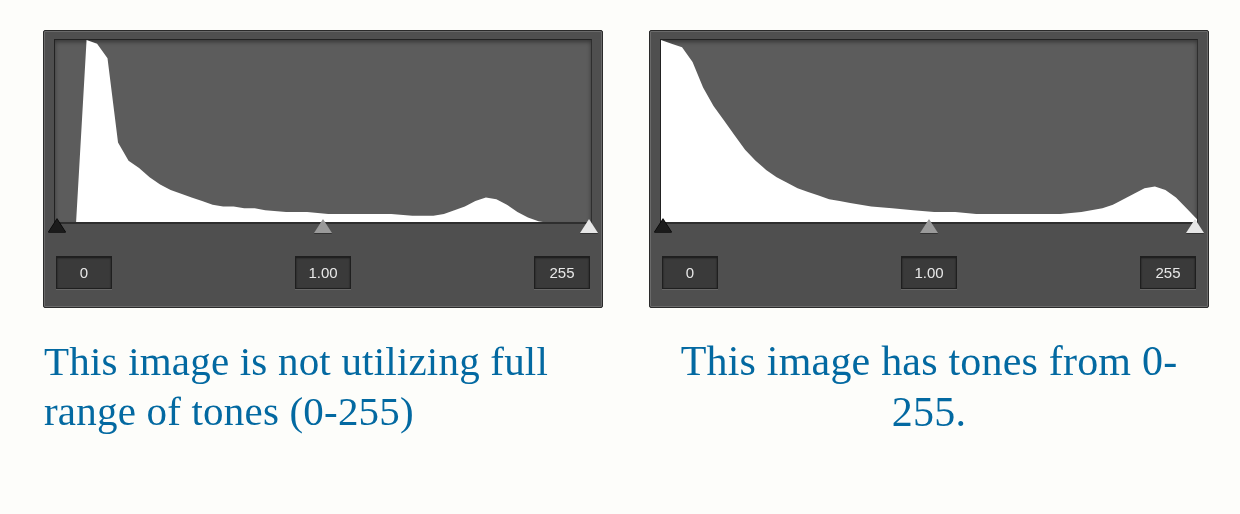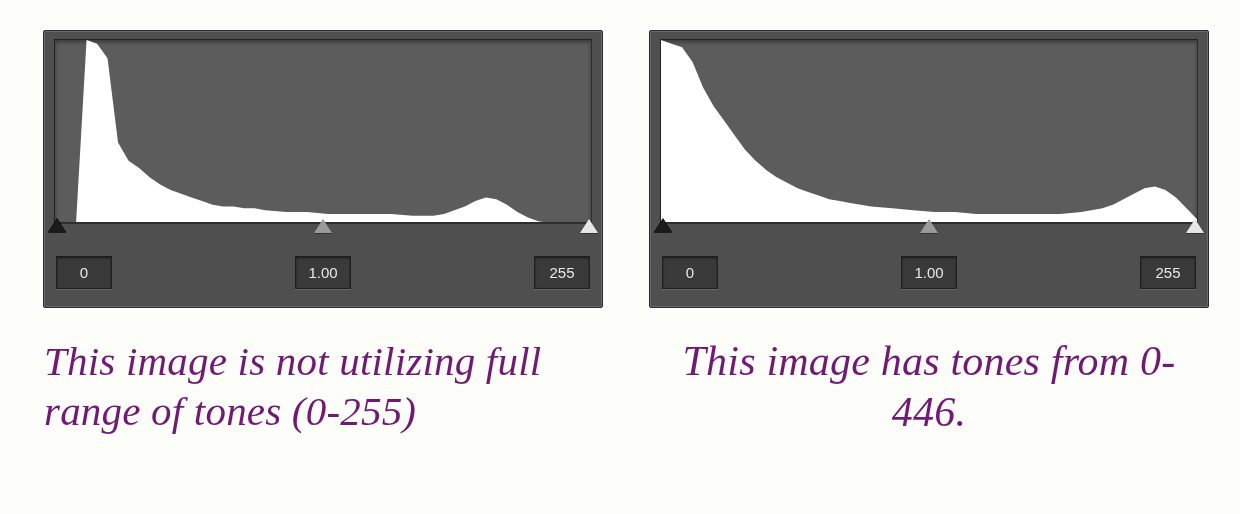--- a/index.html
+++ b/index.html
@@ -80,28 +80,27 @@
     background: #3a3a3a;
     border: 1px solid #1f1f1f;
     color: #e8e8e8;
     font: 15px/1 Arial, sans-serif;
     padding: 8px 0;
     width: 56px;
     text-align: center;
     box-shadow: inset 0 1px 2px rgba(0,0,0,.6), 0 1px 0 #666;
   }
   .caption {
-    color: #701a75;
+    color: #0369a1;
     font-size: 42px;
     line-height: 1.22;
     text-align: center;
     margin-top: 28px;
     font-family: Georgia, 'Times New Roman', serif;
     letter-spacing: 0.2px;
-    font-style: italic;
   }
   .col.left .caption { text-align: left; padding-left: 4px; font-size: 41px;}
 </style>
 </head>
 <body>
 
 <div class="wrap">
 
   <div class="col left">
     <div class="panel">
@@ -135,16 +134,16 @@
         <div class="slider-thumb dark" style="left:0.5%"></div>
         <div class="slider-thumb mid" style="left:50%"></div>
         <div class="slider-thumb light" style="left:99.5%"></div>
       </div>
       <div class="readouts">
         <div class="val-box">0</div>
         <div class="val-box">1.00</div>
         <div class="val-box">255</div>
       </div>
     </div>
-    <div class="caption">This image has tones from 0-446.</div>
+    <div class="caption">This image has tones from 0-255.</div>
   </div>
 
 </div>
 
 </body></html>

